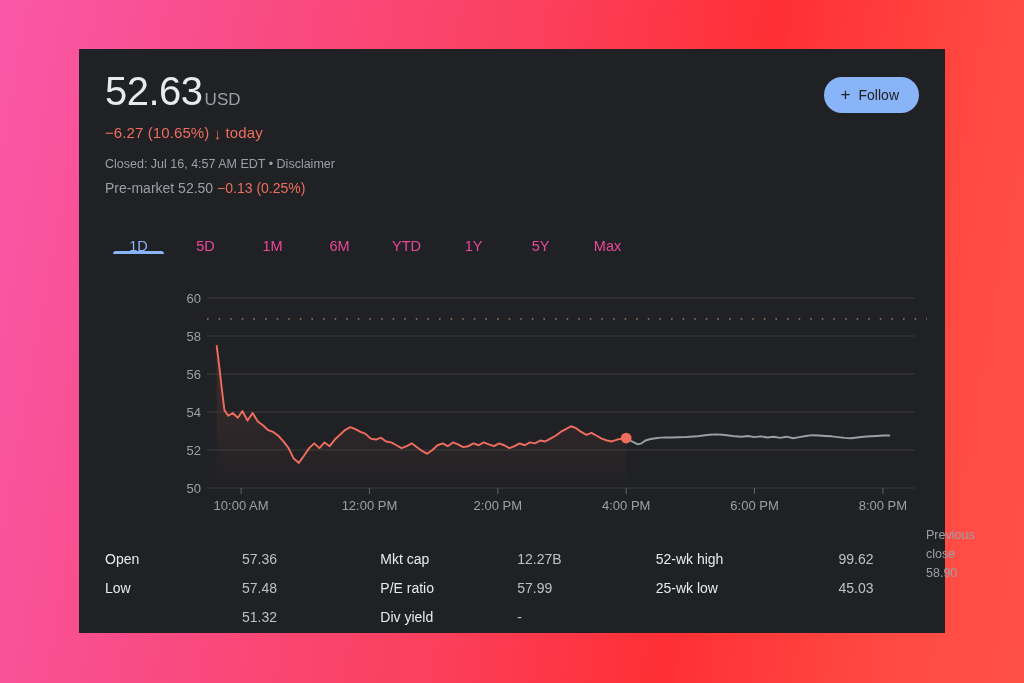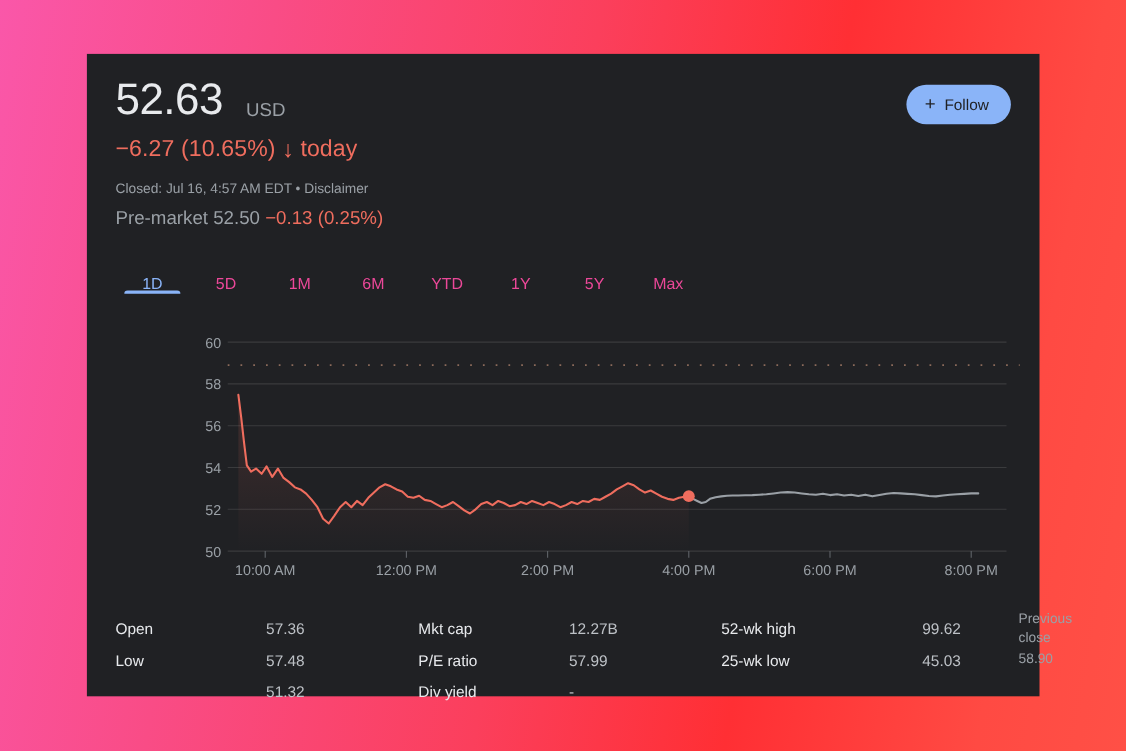--- a/index.html
+++ b/index.html
@@ -8,27 +8,27 @@
     font-family:"Liberation Sans", sans-serif;
     background:linear-gradient(100deg,#fa57a9 0%,#f94c86 22%,#fb3f5c 48%,#ff2f34 68%,#ff4a43 88%,#ff5046 100%);
     overflow:hidden;
   }
   .card {
     position:absolute; left:79px; top:49px; width:866px; height:584px;
     background:#202124; color:#e8eaed;
   }
   
   .hdr { position:relative; padding:22px 26px 0 26px; }
-  .price-row { display:flex; align-items:flex-end; gap:21px; }
+  .price-row { display:flex; align-items:flex-end; gap:2px; }
   .price { font-size:40px; font-weight:400; letter-spacing:-0.5px; line-height:1; color:#e8eaed; }
   .currency { font-size:17px; color:#9aa0a6; line-height:1; padding-bottom:3px; }
-  .change { margin-top:13px; font-size:21px; color:#ef6d5e; letter-spacing:.1px; }
+  .change { margin-top:13px; font-size:15px; color:#ef6d5e; letter-spacing:.1px; }
   .arrow-dn { display:inline-block; transform:translateY(1px); }
   .closed { margin-top:12px; font-size:12.5px; color:#9aa0a6; line-height:1.85; }
-  .premkt { font-size:17px; color:#9aa0a6; line-height:1.85; }
+  .premkt { font-size:14px; color:#9aa0a6; line-height:1.85; }
   .premkt .neg { color:#ef6d5e; }
   .follow {
     position:absolute; right:26px; top:28px;
     display:flex; align-items:center; gap:8px;
     background:#8ab4f8; color:#202124;
     border:none; border-radius:18px; height:36px; padding:0 20px 0 17px;
     font-family:"Liberation Sans", sans-serif; font-size:14px; cursor:pointer;
   }
   .follow .plus { font-size:17px; line-height:1; padding-bottom:2px; }
   
@@ -42,21 +42,21 @@
     content:""; position:absolute; left:8px; right:8px; bottom:0; height:3px;
     background:#8ab4f8; border-radius:3px 3px 0 0;
   }
   .tab + .tab:before {
     content:""; position:absolute; left:0; top:8px; bottom:10px; width:1px; background:#3c4043;
   }
   
   .chart-wrap { position:relative; margin:14px 0 0 0; height:242px; }
   .chart-wrap svg { display:block; }
   .prev-label {
-    position:absolute; left:847px; top:260px; width:80px;
+    position:absolute; left:847px; top:246px; width:80px;
     font-size:12.5px; color:#9aa0a6; line-height:1.5;
   }
   
   .stats { display:flex; margin:22px 26px 0 26px; gap:12px; }
   .scol { flex:1; display:flex; }
   .scol .labels { width:52%; }
   .scol .values { width:48%; }
   .scol.c3 .labels { width:56%; }
   .srow { height:29px; font-size:14px; display:flex; align-items:center; }
   .lbl { color:#e8eaed; }

